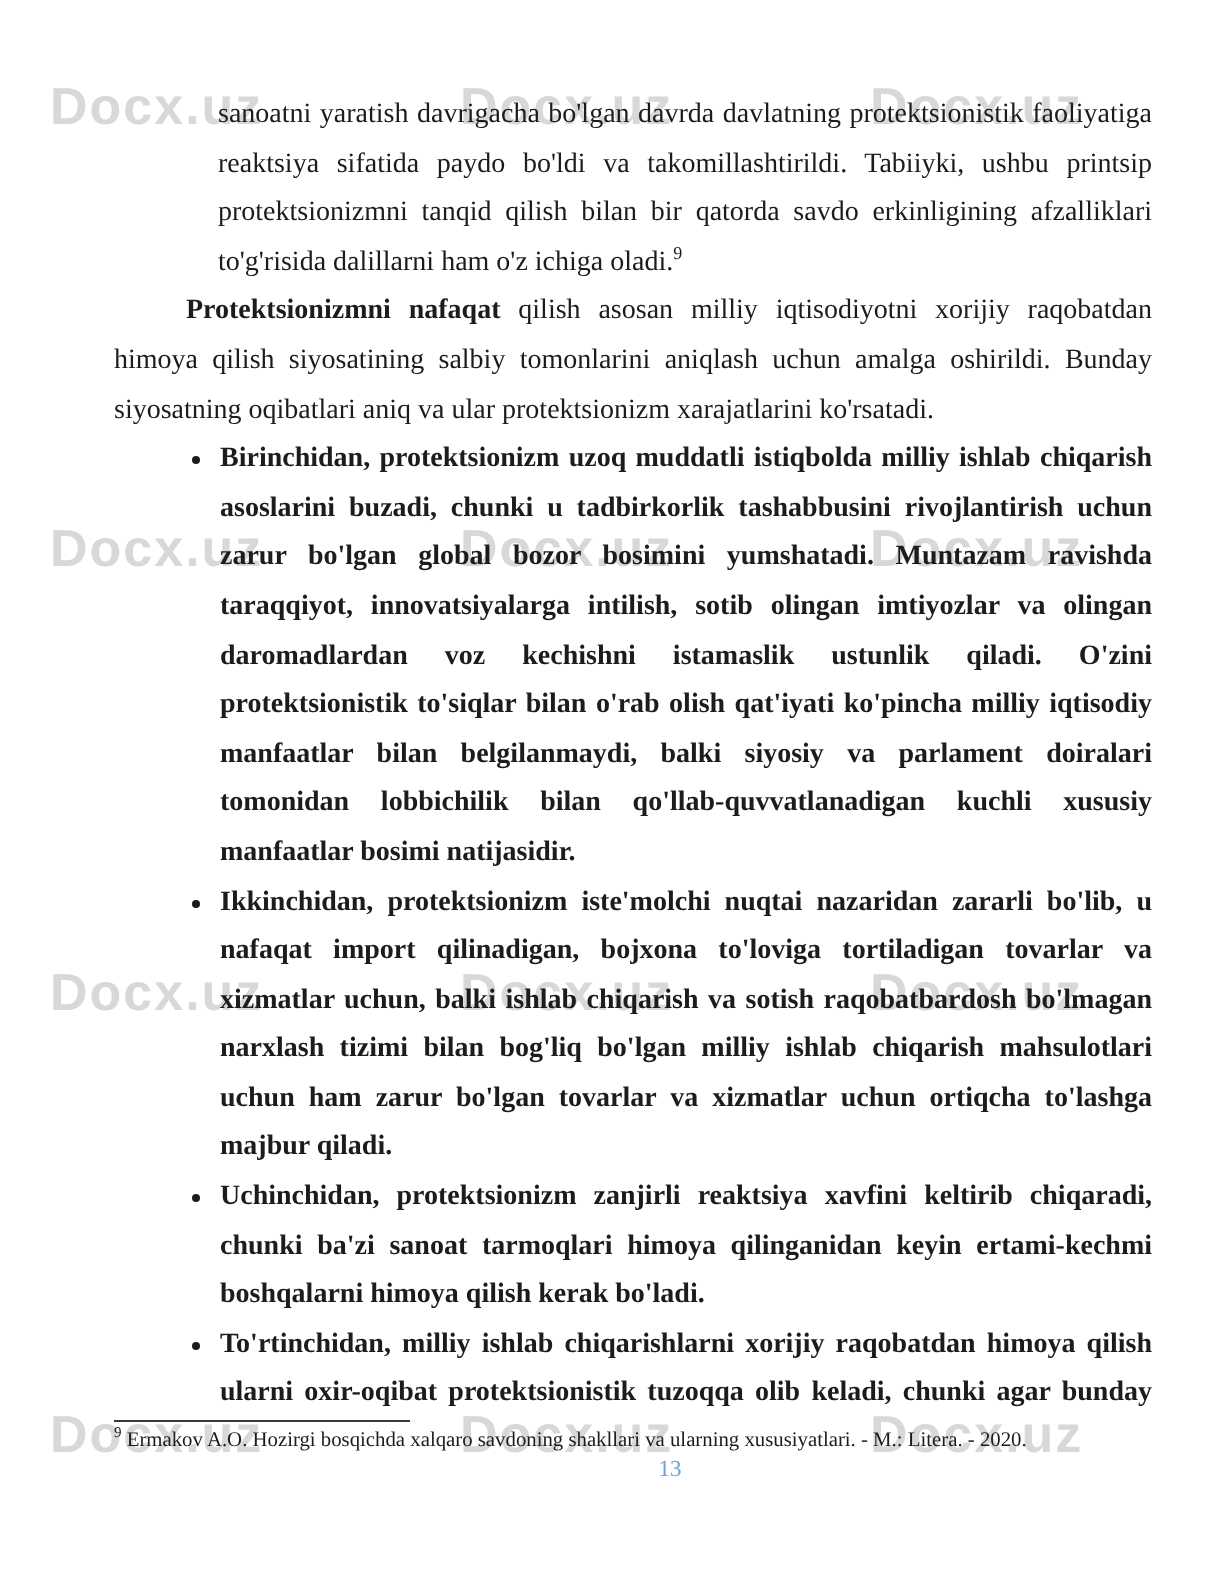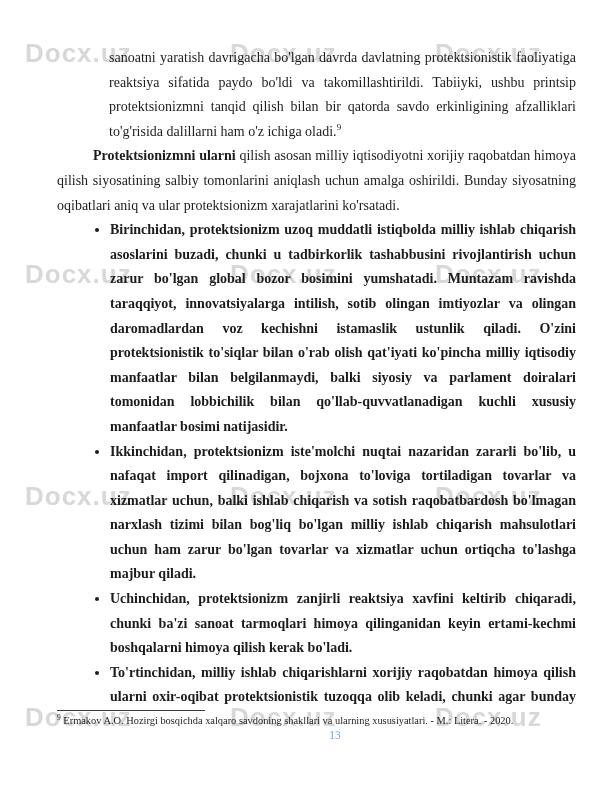--- a/index.html
+++ b/index.html
@@ -80,21 +80,21 @@
       <span class="wm" style="left: 435px; top: 481px; color: rgb(216, 216, 216);">Docx.uz</span>
       <span class="wm" style="left: 25px; top: 702px; color: rgb(216, 216, 216);">Docx.uz</span>
       <span class="wm" style="left: 230px; top: 702px; color: rgb(216, 216, 216);">Docx.uz</span>
       <span class="wm" style="left: 435px; top: 702px; color: rgb(216, 216, 216);">Docx.uz</span>
     </div>
 
   <div class="content">
 
     <p class="cont"><span>sanoatni yaratish davrigacha bo'lgan davrda davlatning protektsionistik faoliyatiga reaktsiya sifatida paydo bo'ldi va takomillashtirildi. Tabiiyki, ushbu printsip protektsionizmni tanqid qilish bilan bir qatorda savdo erkinligining afzalliklari to'g'risida dalillarni ham o'z ichiga oladi.</span><sup class="fn-ref">9</sup></p>
 
-    <p class="lead"><b>Protektsionizmni ularni</b><span> qilish asosan milliy iqtisodiyotni xorijiy raqobatdan himoya qilish siyosatining salbiy tomonlarini aniqlash uchun amalga oshirildi. Bunday siyosatning oqibatlari aniq va ular protektsionizm xarajatlarini ko'rsatadi.</span></p>
+    <p class="lead"><b>Protektsionizmni nafaqat</b><span> qilish asosan milliy iqtisodiyotni xorijiy raqobatdan himoya qilish siyosatining salbiy tomonlarini aniqlash uchun amalga oshirildi. Bunday siyosatning oqibatlari aniq va ular protektsionizm xarajatlarini ko'rsatadi.</span></p>
 
     <ul class="bullets">
       <li>Birinchidan, protektsionizm uzoq muddatli istiqbolda milliy ishlab chiqarish asoslarini buzadi, chunki u tadbirkorlik tashabbusini rivojlantirish uchun zarur bo'lgan global bozor bosimini yumshatadi. Muntazam ravishda taraqqiyot, innovatsiyalarga intilish, sotib olingan imtiyozlar va olingan daromadlardan voz kechishni istamaslik ustunlik qiladi. O'zini protektsionistik to'siqlar bilan o'rab olish qat'iyati ko'pincha milliy iqtisodiy manfaatlar bilan belgilanmaydi, balki siyosiy va parlament doiralari tomonidan lobbichilik bilan qo'llab-quvvatlanadigan kuchli xususiy manfaatlar bosimi natijasidir.</li>
       <li>Ikkinchidan, protektsionizm iste'molchi nuqtai nazaridan zararli bo'lib, u nafaqat import qilinadigan, bojxona to'loviga tortiladigan tovarlar va xizmatlar uchun, balki ishlab chiqarish va sotish raqobatbardosh bo'lmagan narxlash tizimi bilan bog'liq bo'lgan milliy ishlab chiqarish mahsulotlari uchun ham zarur bo'lgan tovarlar va xizmatlar uchun ortiqcha to'lashga majbur qiladi.</li>
       <li>Uchinchidan, protektsionizm zanjirli reaktsiya xavfini keltirib chiqaradi, chunki ba'zi sanoat tarmoqlari himoya qilinganidan keyin ertami-kechmi boshqalarni himoya qilish kerak bo'ladi.</li>
       <li>To'rtinchidan, milliy ishlab chiqarishlarni xorijiy raqobatdan himoya qilish ularni oxir-oqibat protektsionistik tuzoqqa olib keladi, chunki agar bunday ishlab chiqarishlarni mustahkamlash uchun "tayoqchalar berilgan" bo'lsa, unda ularni qulash xavfisiz olib tashlash juda qiyin. Shunday qilib, vaqtinchalik</li>
     </ul>
 
   </div>
 

